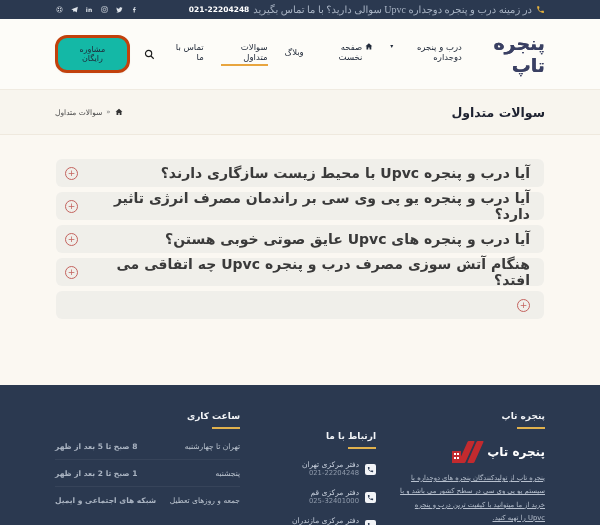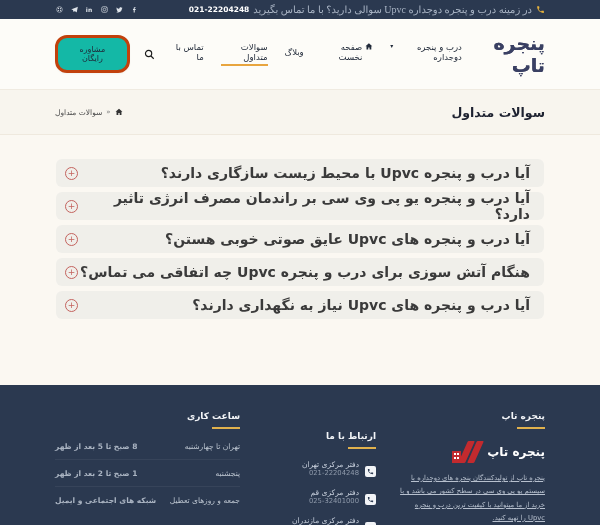--- a/index.html
+++ b/index.html
@@ -66,21 +66,21 @@
   .emblem { position:relative; width:30px; height:22px; flex:0 0 auto; }
   .emblem i { position:absolute; background:#c22a2e; }
   .emblem .b1 { left:12px; top:0; width:7px; height:22px; transform:skewX(-24deg); border-radius:1px; }
   .emblem .b2 { left:21px; top:0; width:7px; height:22px; transform:skewX(-24deg); border-radius:1px; }
   .emblem .blk { left:1px; bottom:0; width:9px; height:12px; }
   .emblem .blk::before { content:""; position:absolute; left:2px; top:2px; width:2px;
           height:2px; background:#fff; box-shadow:3px 0 0 #fff,0 4px 0 #fff,3px 4px 0 #fff; }
   .f-about-text { font-size:6.8px; line-height:1.95; color:#b7c0ce; text-align:right;text-decoration:underline; }
 
   .col-contact { flex:0 0 112px;margin-top:20px; }
-  .office { display:flex; gap:6px; margin-top:11px; align-items:flex-end; }
+  .office { display:flex; gap:6px; margin-top:11px; align-items:center; }
   .ph-box { width:11px; height:11px; background:#f2f4f7; border-radius:2px; display:flex;
             align-items:center; justify-content:center; flex:0 0 auto; margin-top:1px; }
   .ph-box svg { width:7px; height:7px; fill:#2b3950; }
   .office-label { font-size:7.5px; color:#c6cedb; }
   .office-phone { font-size:6.8px; color:#8f9aab; direction:ltr; text-align:right; cursor:pointer; }
 
   .col-hours { flex:0 0 185px; }
   .hours-row { display:flex; justify-content:space-between; align-items:center;
                padding:9px 0 8px; font-size:7.5px; color:#bdc6d1;
                border-bottom:1px solid rgba(255,255,255,.06); }
@@ -189,25 +189,24 @@
   </div>
   <div class="faq-item">
     <span class="faq-q">آیا درب و پنجره یو پی وی سی بر راندمان مصرف انرژی تاثیر دارد؟</span>
     <span class="plus">+</span>
   </div>
   <div class="faq-item">
     <span class="faq-q">آیا درب و پنجره های Upvc عایق صوتی خوبی هستن؟</span>
     <span class="plus">+</span>
   </div>
   <div class="faq-item">
-    <span class="faq-q">هنگام آتش سوزی برای درب و پنجره Upvc چه اتفاقی می تماس؟</span>
-    <span class="plus">+</span>
-  </div>
-  <div class="faq-item">
-    <span class="faq-q">آیا درب و پنجره های Upvc نیاز به نگهداری دارند؟</span>
+    <span class="faq-q">هنگام آتش سوزی مصرف درب و پنجره Upvc چه اتفاقی می افتد؟</span>
+    <span class="plus">+</span>
+  </div>
+  <div class="faq-item">
     <span class="plus">+</span>
   </div>
 </main>
 
 <footer class="site-footer">
 
   <div class="f-col col-about">
     <h3>پنجره تاپ</h3>
     <span class="f-underline"></span>
     <div class="f-logo-row">

